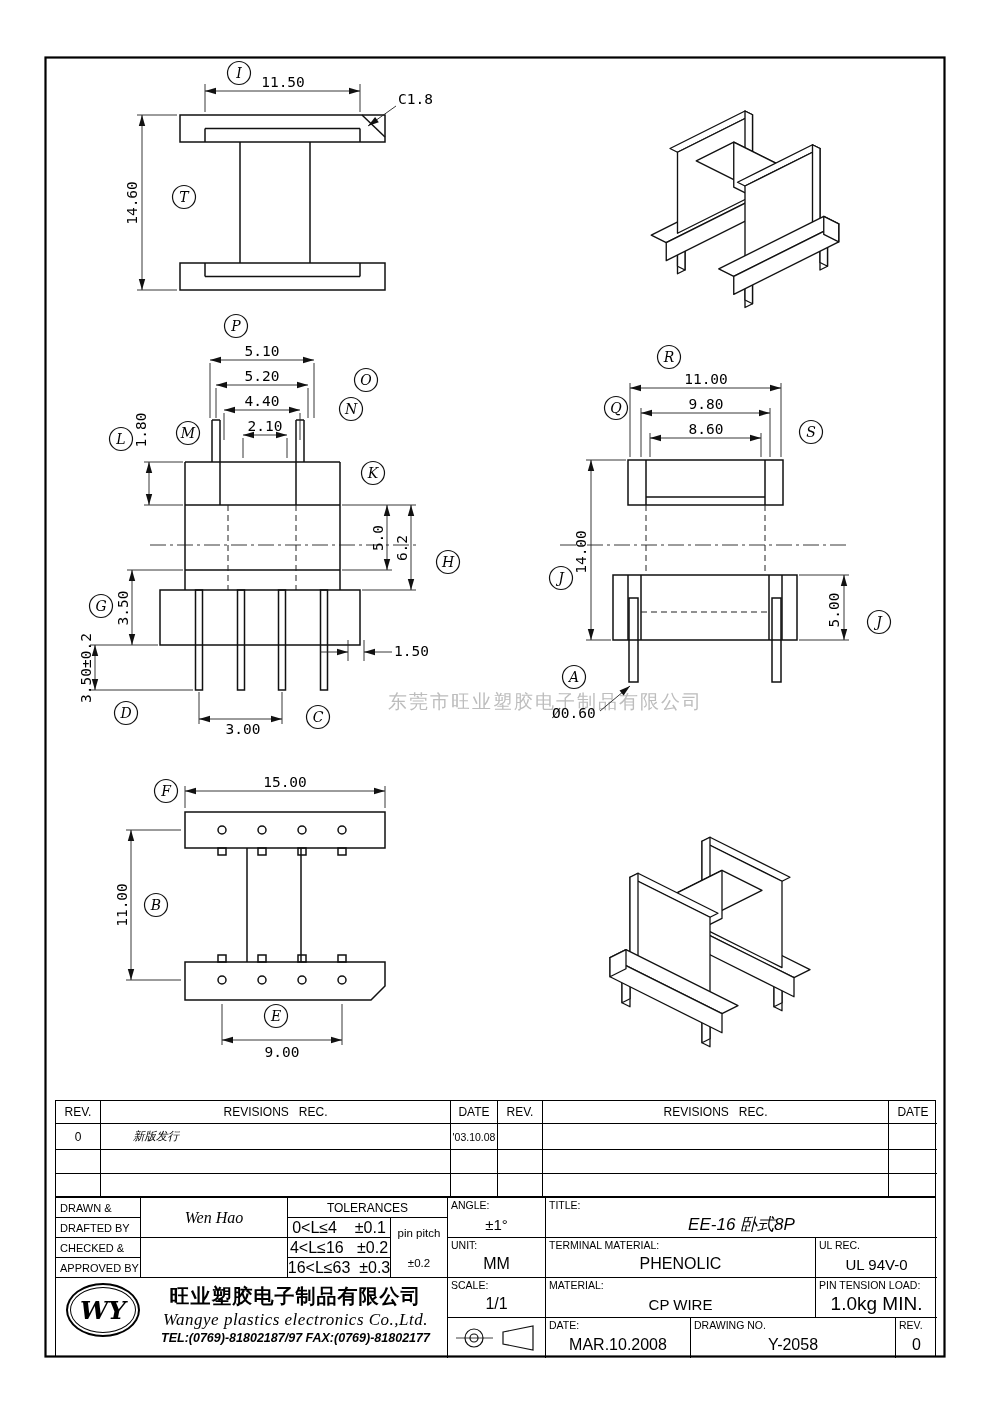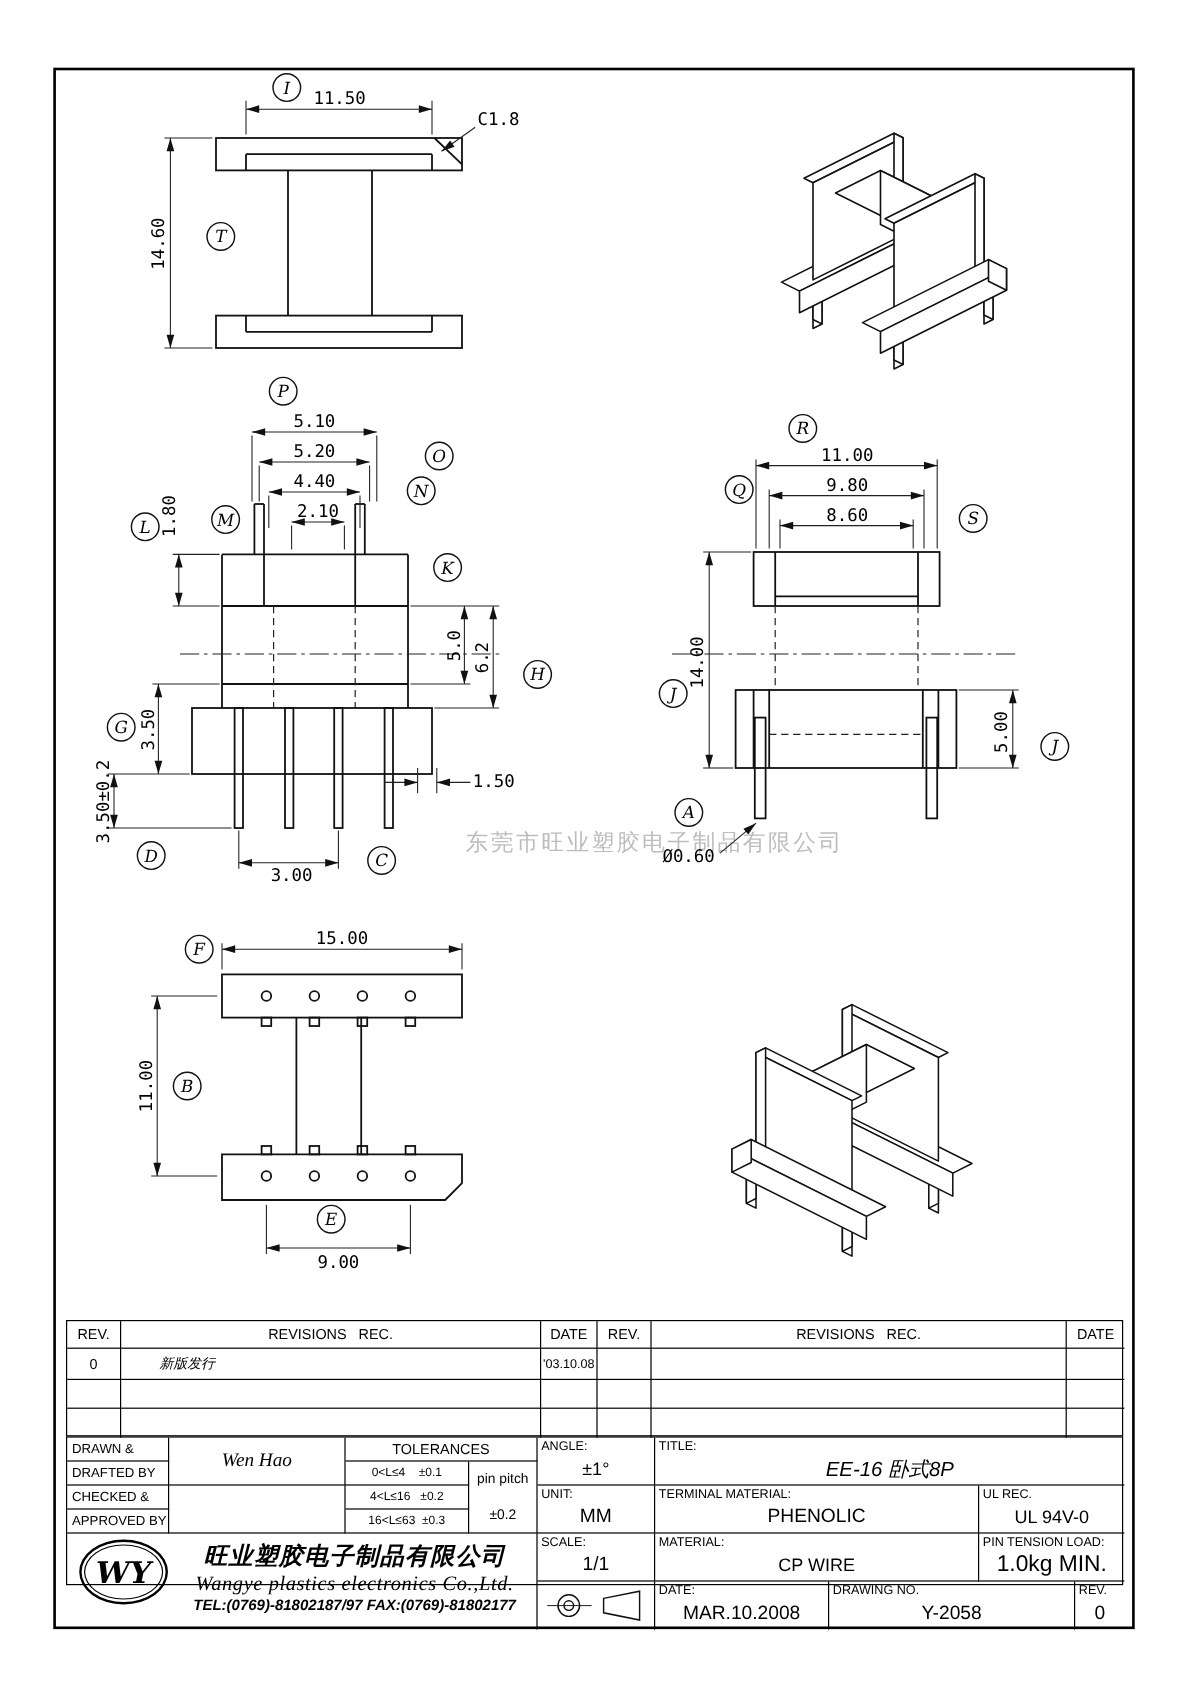--- a/index.html
+++ b/index.html
@@ -27,47 +27,47 @@
             font-size:12px; }
   .revtbl > div { border-right:1px solid #000; border-bottom:1px solid #000;
             display:flex; align-items:center; justify-content:center; white-space:pre; }
   .revtbl > div.noR { border-right:none; }
   .revtbl > div.noB { border-bottom:none; }
   .rev-desc { justify-content:flex-start !important; padding-left:32px;
               font-style:italic; font-size:11.5px; }
   .rev-date { font-size:10.5px; }
 
   
-  .tblock { position:absolute; left:55px; top:1197px; width:881px; height:124px;
+  .tblock { position:absolute; left:55px; top:1197px; width:881px; height:160px;
             display:grid;
             grid-template-columns:85px 147px 103px 57px 98px 145px 125px 80px 41px;
             grid-template-rows:20px 20px 20px 20px 40px 40px;
             border:1.6px solid #000; font-size:12px; }
   .tblock > div { border-right:1px solid #000; border-bottom:1px solid #000;
             position:relative; overflow:hidden; }
   .tblock > div.noR { border-right:none; }
   .tblock > div.noB { border-bottom:none; }
   .small-cell { display:flex; align-items:center; justify-content:flex-start;
                 font-size:11px; padding-left:4px; white-space:pre; }
   .center-cell { display:flex; align-items:center; justify-content:center; white-space:pre; }
   .cell-lv { display:flex; flex-direction:column; }
   .cl-label { font-size:10.5px; padding:1px 0 0 3px; white-space:pre; }
   .cl-value { flex:1; display:flex; align-items:center; justify-content:center;
               font-size:16px; white-space:pre; }
   .val-italic { font-style:italic; }
   .wenhao { font-family:"Liberation Serif",serif; font-style:italic; font-size:16px; }
-  .tolrow { font-size:10px; justify-content:center; padding-left:0; }
+  .tolrow { font-size:16px; justify-content:center; padding-left:0; }
   .pinpitch { flex-direction:column; gap:18px; font-size:11.5px; }
   .company { display:flex; align-items:flex-start; gap:8px; padding:5px 4px 5px 10px; }
   .logo { width:74px; height:54px; border:2px solid #000; border-radius:50%;
           display:flex; align-items:center; justify-content:center; position:relative; flex:none; }
   .logo::after { content:""; position:absolute; inset:2px; border:1px solid #000; border-radius:50%; }
   .logo span { font-family:"DejaVu Serif",serif; font-style:italic; font-weight:bold; font-size:25px; }
   .cinfo { flex:1; text-align:center; }
-  .cname { font-size:20px; font-weight:bold; letter-spacing:1px;font-style:italic; }
+  .cname { font-size:20px; font-weight:bold; letter-spacing:1px; }
   .cen { font-size:17px; font-style:italic; font-family:"Liberation Serif",serif; letter-spacing:0.5px; }
   .ctel { font-size:12.5px; font-weight:bold; font-style:italic; margin-top:1px; }
 </style>
 </head>
 <body>
 
 <div id="sheet">
 
 <svg width="991" height="1403" viewBox="0 0 991 1403">
   <defs>

